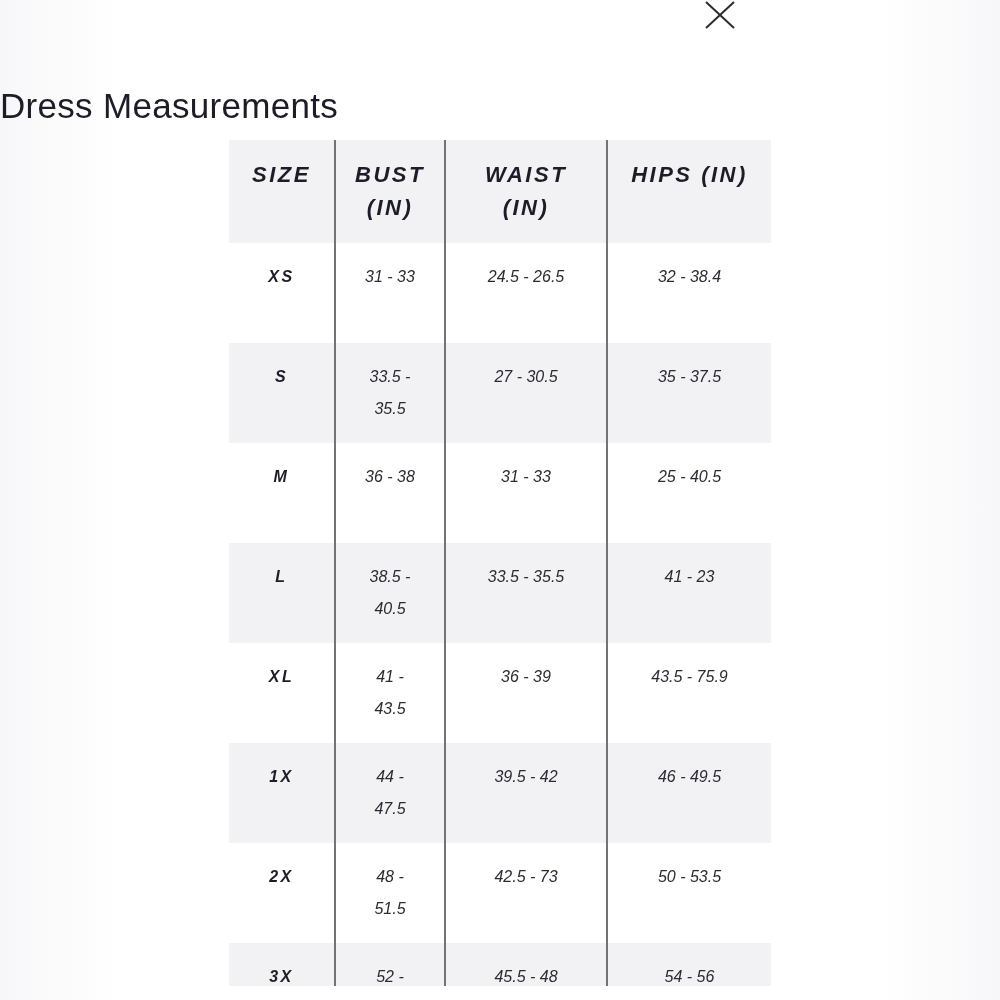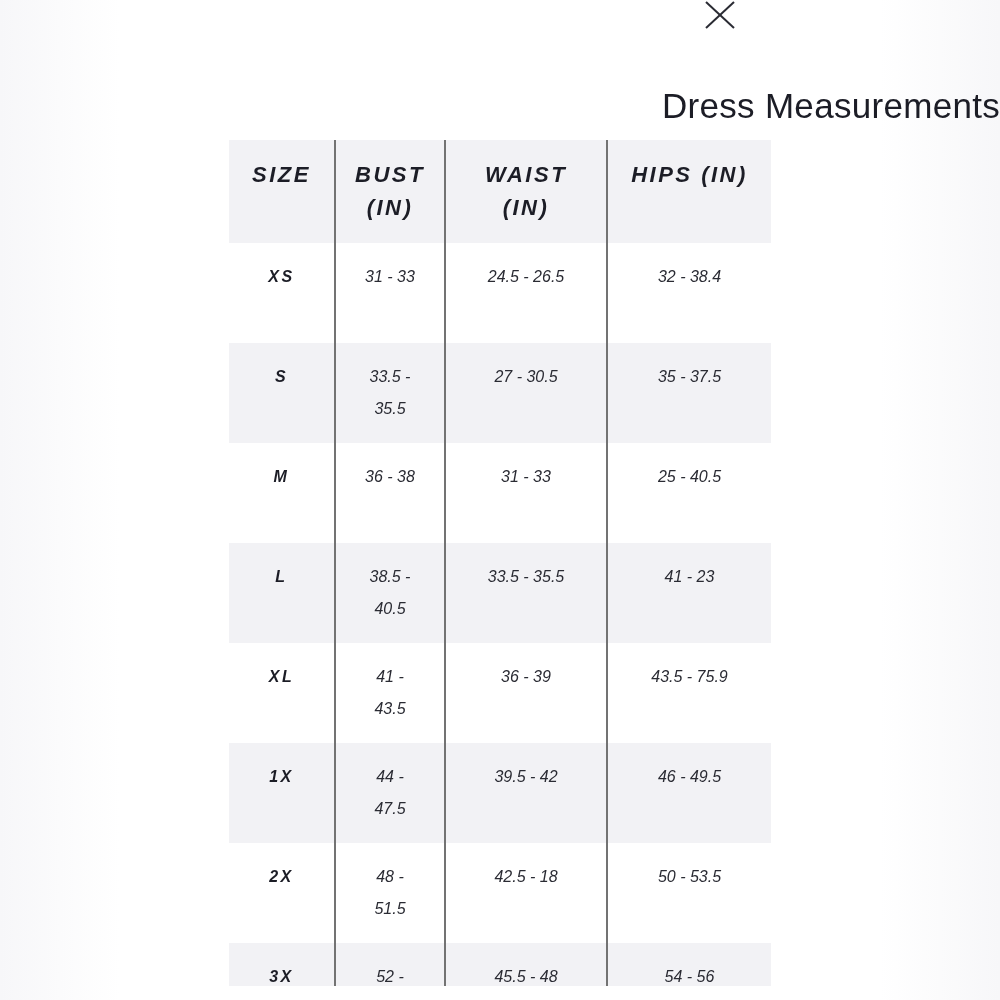--- a/index.html
+++ b/index.html
@@ -26,21 +26,21 @@
       width: 34px;
       height: 30px;
       cursor: pointer;
     }
     .close-btn svg { display: block; }
     .modal-title {
       position: absolute;
       left: 0;
       width: 1000px;
       top: 86px;
-      text-align: right;
+      text-align: left;
       font-size: 35px;
       font-weight: 400;
       letter-spacing: 0.3px;
       color: #1c1d26;
     }
     .table-clip {
       position: absolute;
       left: 229px;
       top: 140px;
       width: 542px;
@@ -169,21 +169,21 @@
         </tr>
         <tr>
           <td class="size-cell">1X</td>
           <td class="bust-cell"><span>44 - 47.5</span></td>
           <td>39.5 - 42</td>
           <td>46 - 49.5</td>
         </tr>
         <tr>
           <td class="size-cell">2X</td>
           <td class="bust-cell"><span>48 - 51.5</span></td>
-          <td>42.5 - 18</td>
+          <td>42.5 - 73</td>
           <td>50 - 53.5</td>
         </tr>
         <tr>
           <td class="size-cell">3X</td>
           <td class="bust-cell"><span>52 -</span></td>
           <td>45.5 - 48</td>
           <td>54 - 56</td>
         </tr>
       </tbody>
     </table>

